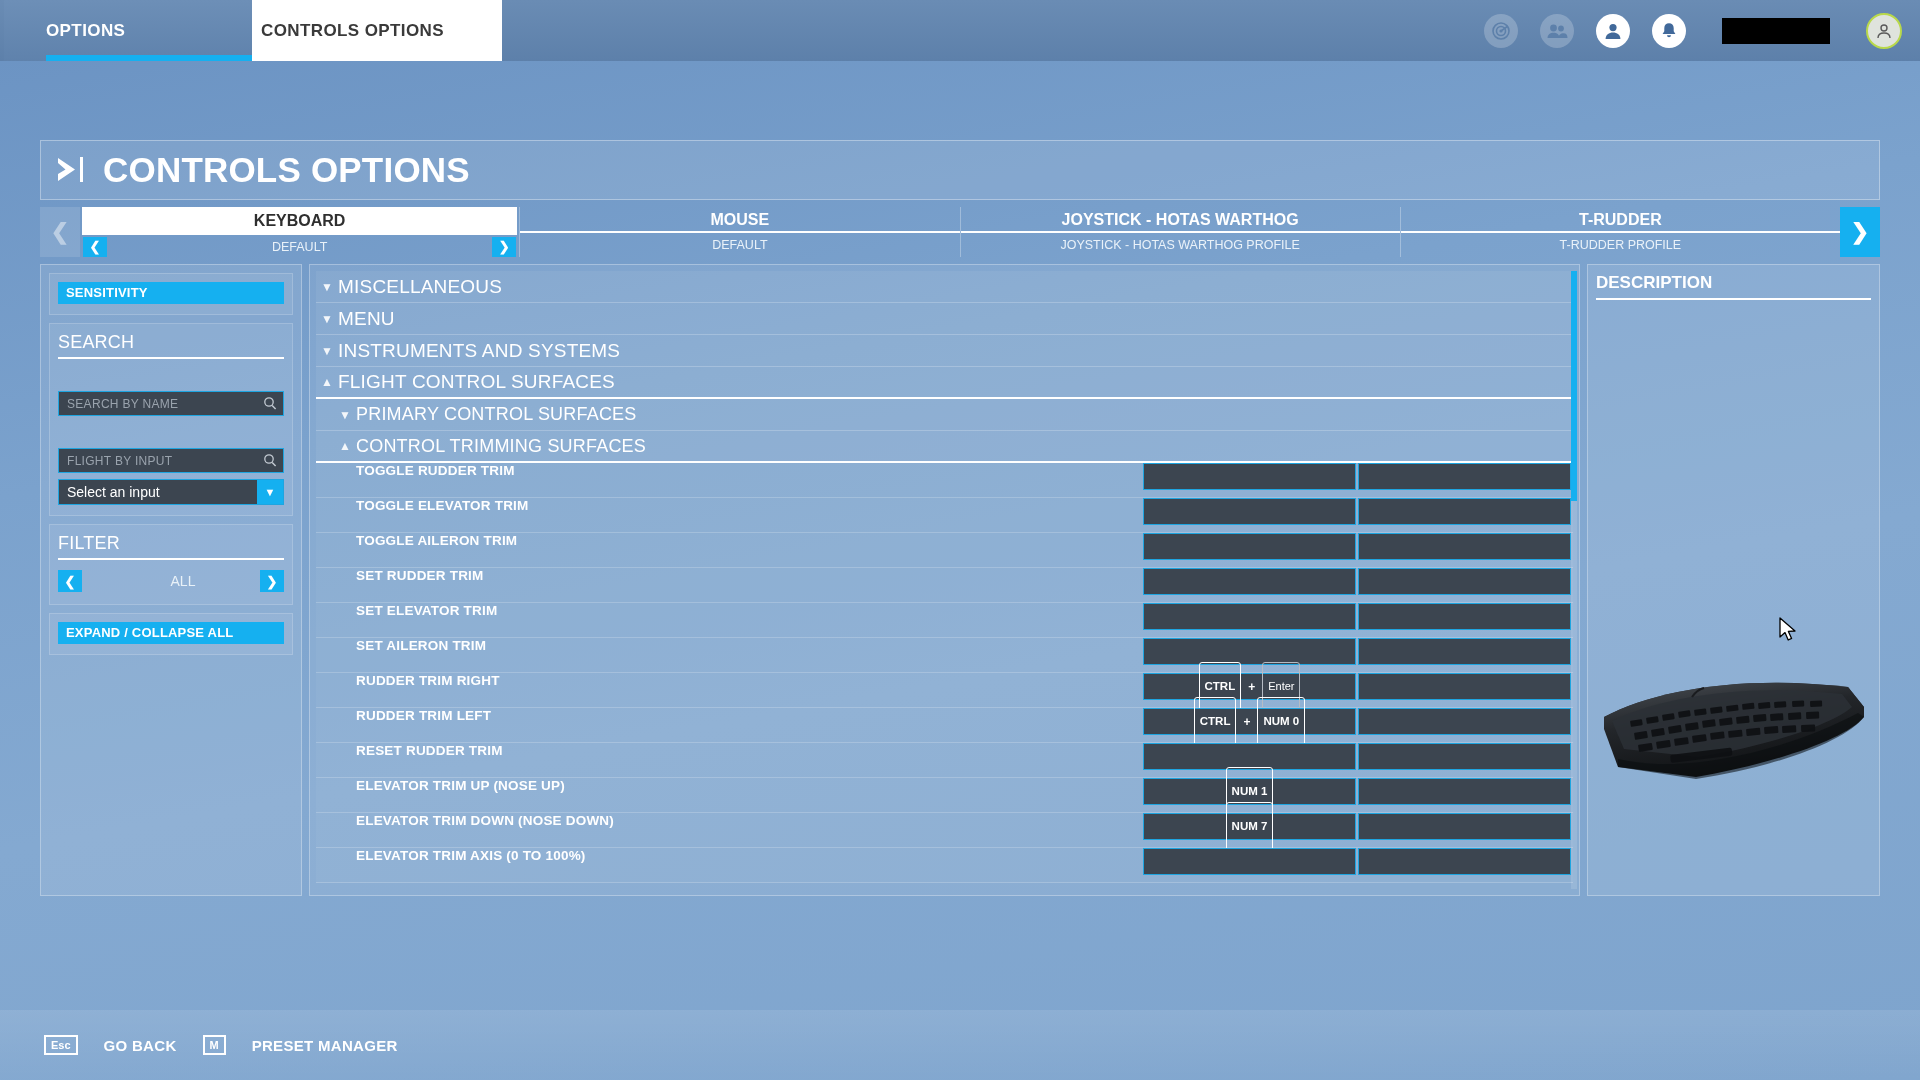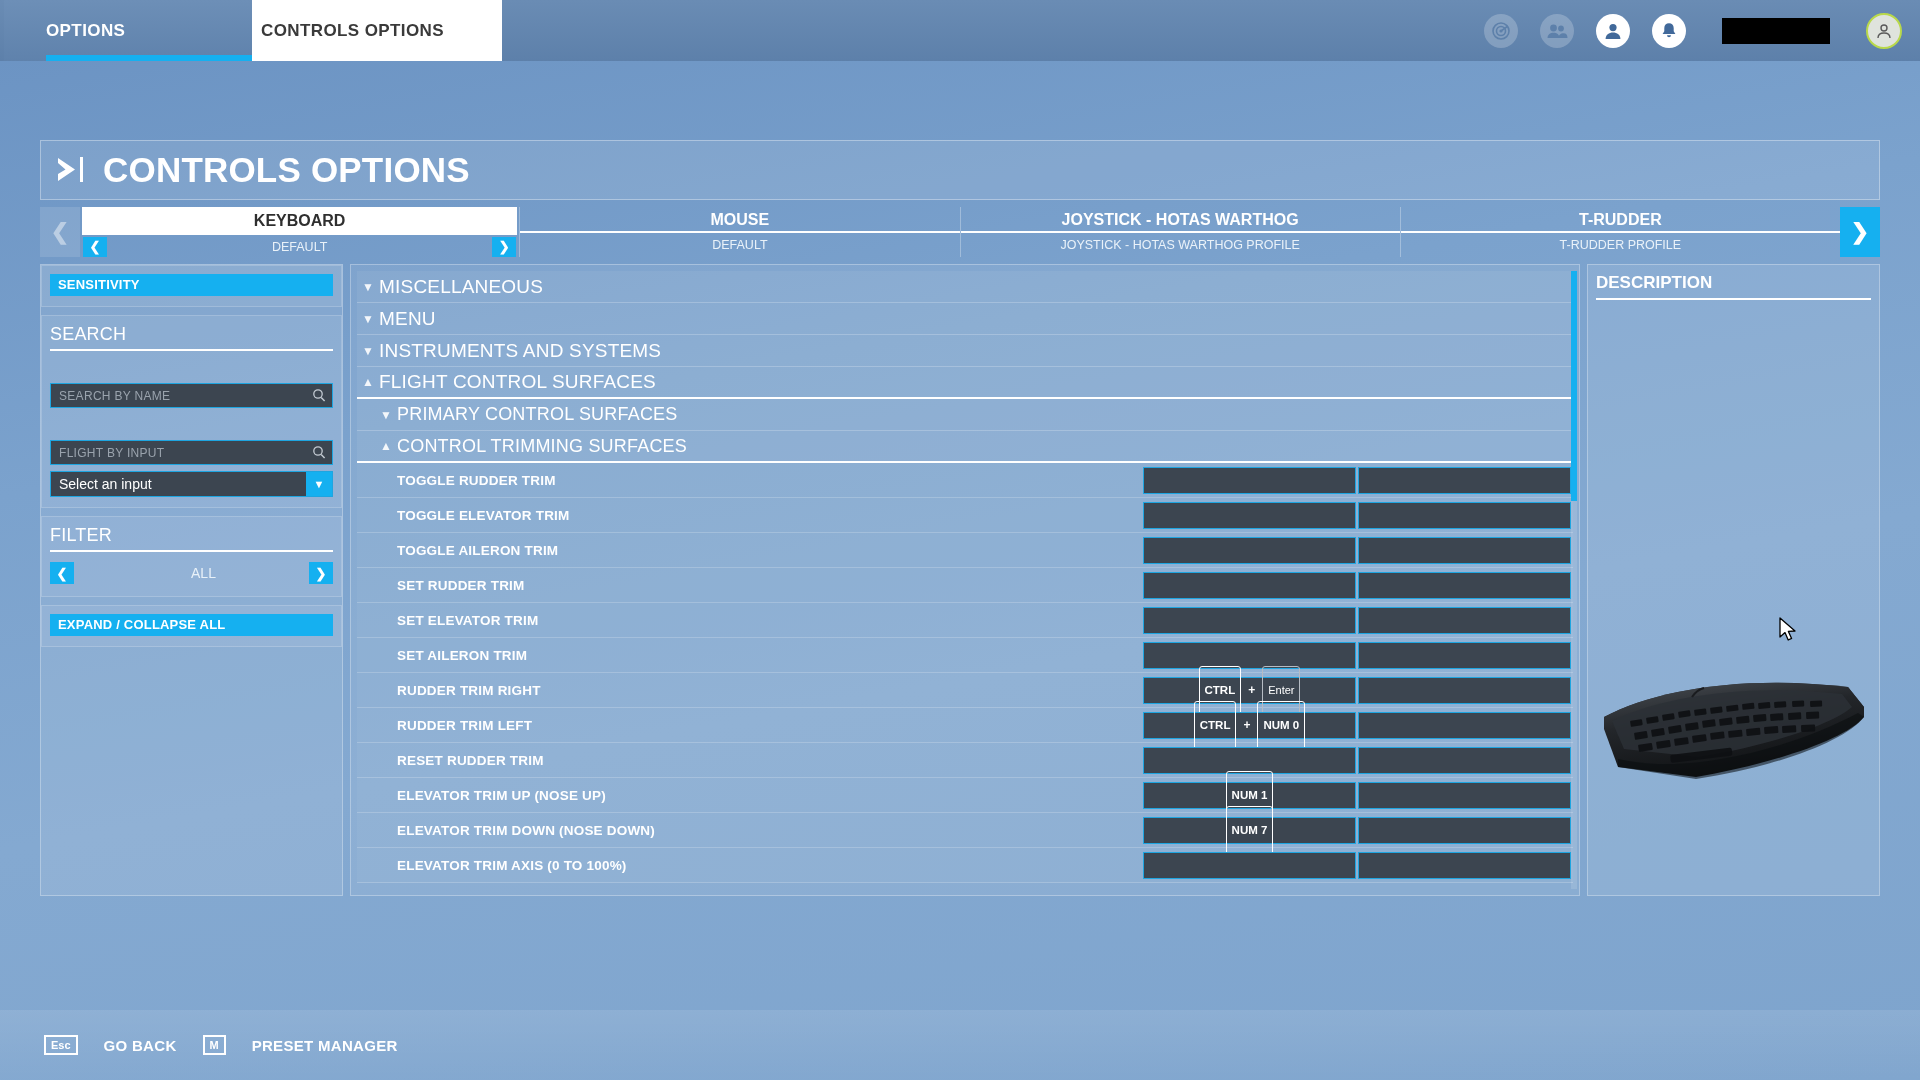--- a/index.html
+++ b/index.html
@@ -98,21 +98,21 @@
     background: #15b0f0; color: #fff; font-size: 13px; font-weight: bold;
     display: flex; align-items: center; justify-content: center;
   }
   .profnav.l { left: 3px; }
   .profnav.r { right: 3px; }
 
   
   .body { margin-top: 7px; display: flex; gap: 7px; height: 632px; }
 
   
-  .sidebar { width: 303px; background: rgba(255,255,255,.10); border: 1px solid rgba(255,255,255,.3); }
+  .sidebar { width: 262px; background: rgba(255,255,255,.10); border: 1px solid rgba(255,255,255,.3); padding: 8px; }
   .sb-block { background: rgba(255,255,255,.07); border: 1px solid rgba(255,255,255,.18); padding: 8px 8px 10px; margin-bottom: 8px; }
   .cyan-btn {
     background: #15b0f0; color: #fff; font-size: 13px; font-weight: bold;
     height: 22px; line-height: 22px; padding-left: 8px; letter-spacing: .2px;
   }
   .sb-head {
     font-size: 18px; color: #fff; padding-bottom: 4px; margin-bottom: 8px;
     border-bottom: 2px solid #ffffff; letter-spacing: .2px;
   }
   .sb-input {
@@ -147,21 +147,21 @@
   .cat {
     height: 32px; display: flex; align-items: center;
     background: rgba(255,255,255,.06);
     border-bottom: 1px solid rgba(255,255,255,.22);
     color: #fff; font-size: 19px; letter-spacing: .2px;
   }
   .cat .chev { width: 22px; text-align: center; font-size: 12px; opacity: .9; }
   .cat.lv2 { padding-left: 18px; font-size: 18px; }
   .cat.expanded { border-bottom: 2px solid #fff; }
   .row {
-    height: 35px; display: flex; align-items: center;
+    height: 35px; display: flex; 
     border-bottom: 1px solid rgba(255,255,255,.2);
     background: rgba(255,255,255,.04);
   }
   .row-label {
     flex: 1; padding-left: 40px; color: #ffffff;
     font-size: 13.5px; font-weight: bold; letter-spacing: .2px;
   }
   .bindcell {
     width: 213px; height: 27px; margin-right: 2px;
     background: #3c4550; border: 1px solid #1ea5e0;

